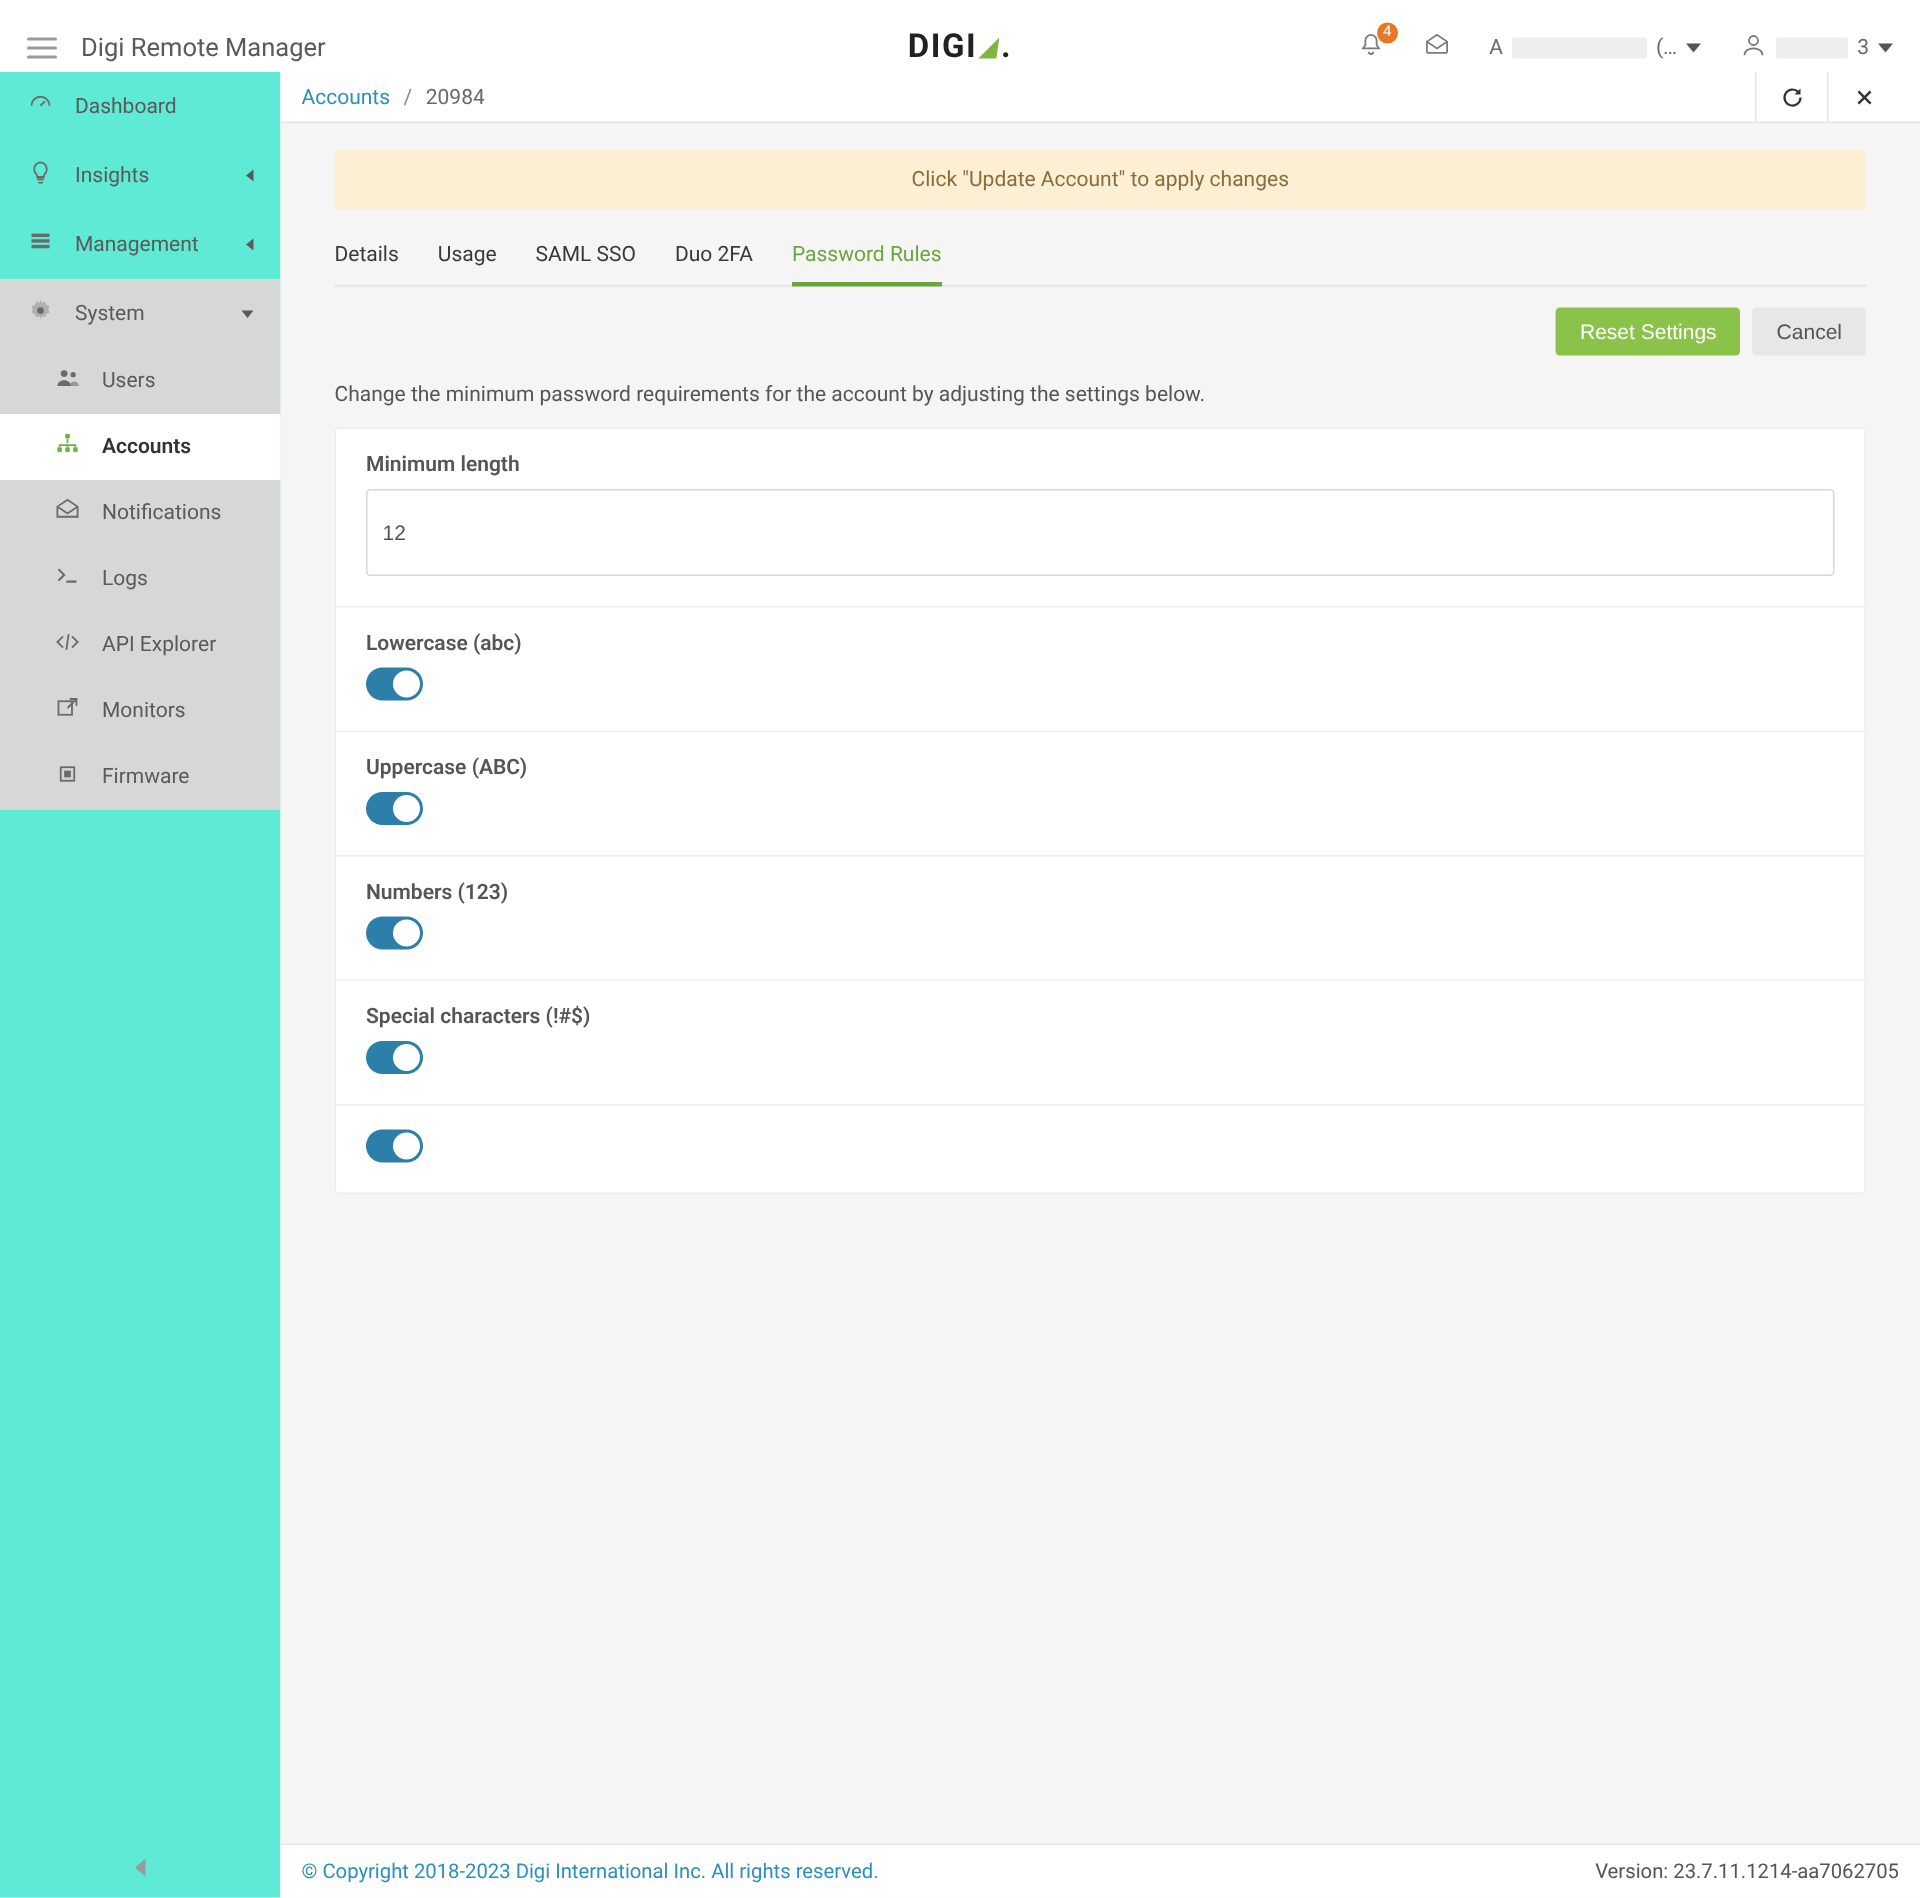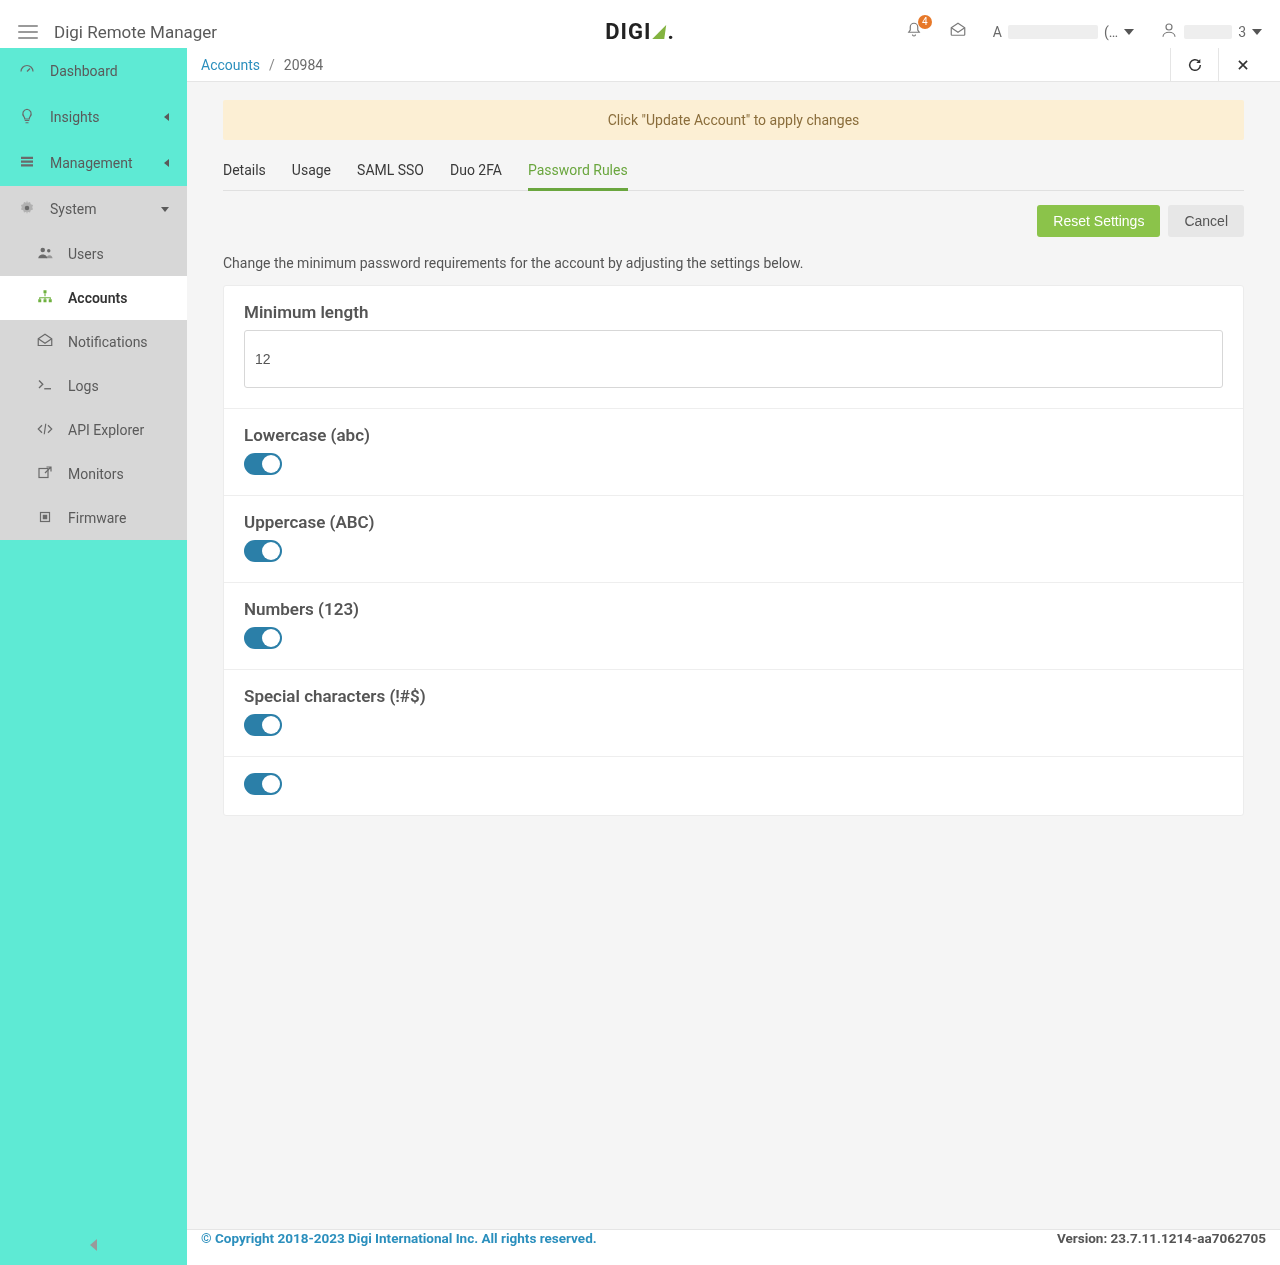--- a/index.html
+++ b/index.html
@@ -147,40 +147,40 @@
 
   .instructions { color:#555; margin-bottom:14px; }
 
   .card {
     background:#fff; border:1px solid #ececec; border-radius:3px;
   }
   .setting {
     padding:16px 20px 20px 20px; border-bottom:1px solid #eee;
   }
   .setting:last-child { border-bottom:none; }
-  .setting-label { font-weight:600; color:#555; margin-bottom:8px; font-size:17px; }
+  .setting-label { font-weight:600; color:#555; margin-bottom:8px; font-size:14px; }
   .text-input {
     width:100%; padding:20px 10px; border:1px solid #d7d7d7; border-radius:3px;
     font-size:14px; color:#555;
   }
 
   
   .toggle {
     width:38px; height:22px; background:#2b7fa8; border-radius:11px; position:relative;
     cursor:pointer;
   }
   .toggle .knob {
     position:absolute; top:2px; right:2px; width:18px; height:18px; border-radius:50%;
     background:#fff;
   }
 
   
   .page-footer {
-    height:36px; border-top:1px solid #e5e5e5; display:flex; 
-    padding:0 14px; font-size:13.5px; background:#fff;font-weight:bold;
+    height:36px; border-top:1px solid #e5e5e5; display:flex; align-items:center;
+    padding:0 14px; font-size:13.5px; background:#fff;
   }
   .page-footer .copyright { color:#2b8fbd; }
   .page-footer .version { margin-left:auto; color:#555; }
 </style>
 </head>
 <body>
 
 <div class="topbar">
   <div class="hamburger">
     <span></span>

